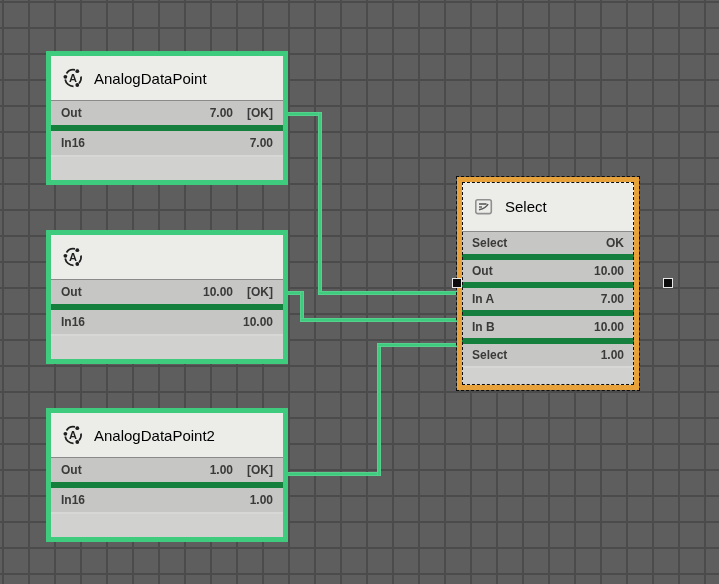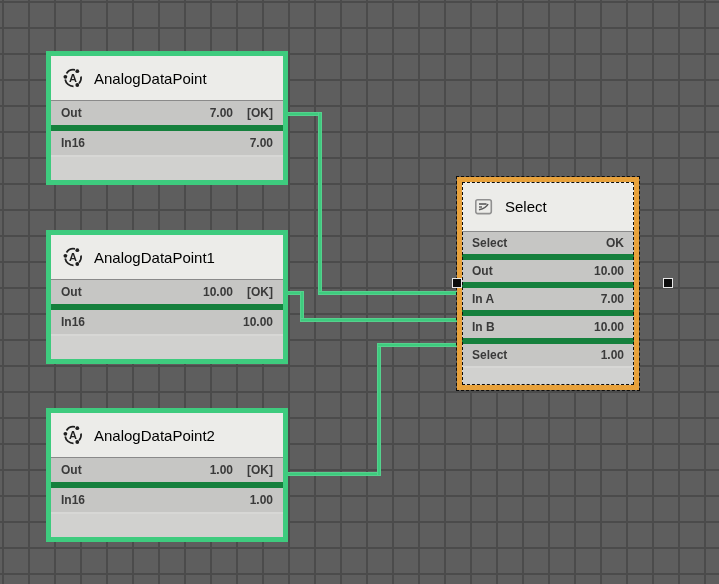--- a/index.html
+++ b/index.html
@@ -125,21 +125,20 @@
         <svg viewBox="0 0 22 22" width="22" height="22">
           <text x="11" y="15" font-size="11" font-weight="bold" text-anchor="middle" fill="#1e1e1e" font-family="Liberation Sans, sans-serif">A</text>
           <path d="M4.5 6.5 A 8.2 8.2 0 0 1 13 2.9" stroke="#1e1e1e" stroke-width="1.7" fill="none"></path>
           <circle cx="15.3" cy="4.2" r="1.9" fill="#1e1e1e"></circle>
           <path d="M19 9.5 A 8.2 8.2 0 0 1 17 16.5" stroke="#1e1e1e" stroke-width="1.7" fill="none"></path>
           <circle cx="15.3" cy="18" r="1.9" fill="#1e1e1e"></circle>
           <path d="M11.5 19.3 A 8.2 8.2 0 0 1 3.2 12.5" stroke="#1e1e1e" stroke-width="1.7" fill="none"></path>
           <circle cx="3.4" cy="9.8" r="1.9" fill="#1e1e1e"></circle>
         </svg>
       </span>
-      <span class="node-title">AnalogDataPoint1</span>
     </div>
     <div class="port-row">
       <span class="row-label">Out</span>
       <span class="row-right">
         <span class="row-value">10.00</span>
         <span class="row-status">[OK]</span>
       </span>
     </div>
     <div class="port-row">
       <span class="row-label">In16</span>

